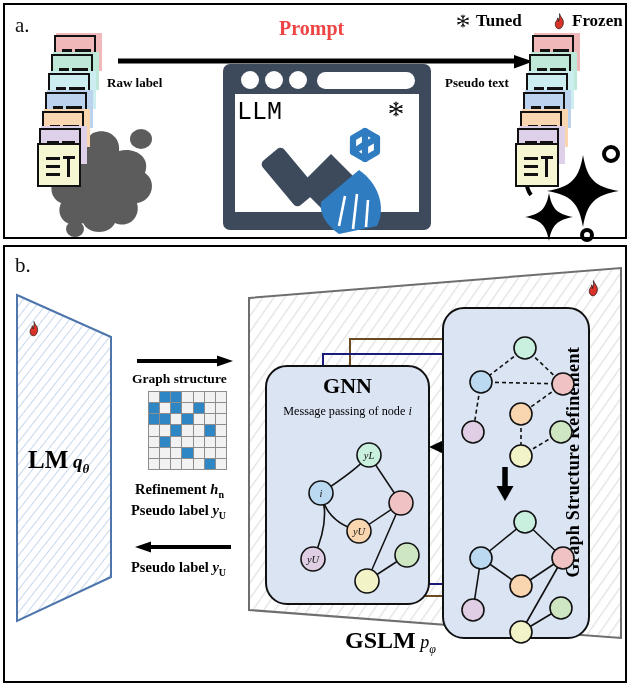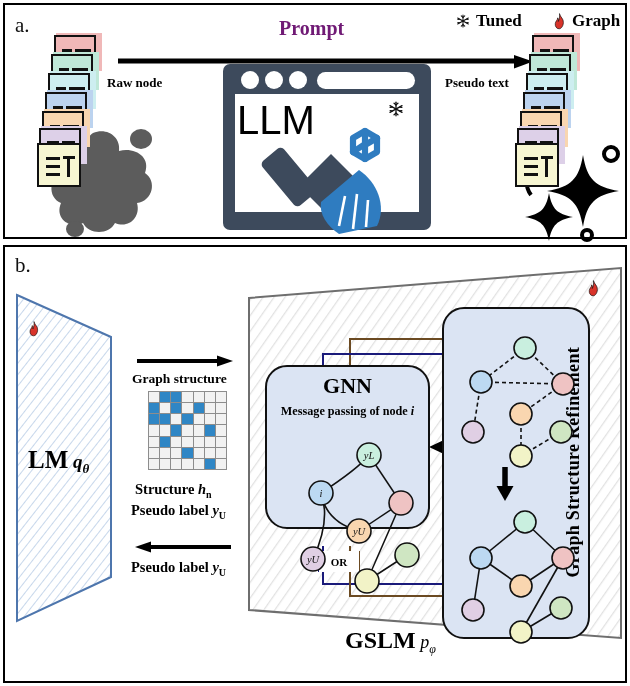--- a/index.html
+++ b/index.html
@@ -10,21 +10,21 @@
   #panel-a{left:3px;top:3px;width:624px;height:236px;}
   #panel-b{left:3px;top:245px;width:624px;height:438px;}
 
   .panel-letter{position:absolute;font-family:"Liberation Serif",serif;font-size:21px;color:#111;}
 
   
   .legend{position:absolute;display:flex;align-items:center;gap:5px;}
   .legend-text{font-family:"Liberation Serif",serif;font-weight:bold;font-size:17px;color:#000;}
 
   
-  .ptitle{position:absolute;font-weight:bold;font-size:20px;font-family:"Liberation Serif",serif;color:#701a75;}
+  .ptitle{position:absolute;font-weight:bold;font-size:20px;font-family:"Liberation Serif",serif;color:#ef4444;}
   .slabel{position:absolute;font-weight:bold;font-size:13px;font-family:"Liberation Serif",serif;color:#000;}
 
   
   .docstack{position:absolute;}
   .doc{position:absolute;width:42px;height:34px;border:2.5px solid #111;box-sizing:border-box;}
   .doc .ln{position:absolute;background:#111;height:3px;}
   .doc.shadow{border:none;}
   .doc-front{position:absolute;width:44px;height:44px;border:2.5px solid #111;box-sizing:border-box;background:#f7f6d2;}
 
   
@@ -79,30 +79,30 @@
         </g>
       </svg>
       <span class="legend-text">Tuned</span>
     </div>
 
     <div class="legend" style="left:547px;top:6px;">
       <svg width="15" height="17" viewBox="0 0 24 28">
         <path d="M12 1 C13 7 19 9 18.4 16 C18 22 14.6 26 11.4 26 C7 26 4.6 22 5 17.5
                  C5.3 13.6 8.6 12.6 9 8 C10.8 10 10.4 12.6 10 14 C11.6 11 12.6 6 12 1 Z" fill="#d8332a" stroke="#111" stroke-width="1.1"></path>
       </svg>
-      <span class="legend-text">Graph</span>
+      <span class="legend-text">Frozen</span>
     </div>
 
     <div class="ptitle" style="left:274px;top:12px;">Prompt</div>
     <svg style="position:absolute;left:113px;top:50px;" width="415" height="14">
       <line x1="0" y1="6" x2="396" y2="6" stroke="#000" stroke-width="5"></line>
       <polygon points="396,0 415,6.5 396,13.5" fill="#000"></polygon>
     </svg>
 
-    <div class="slabel" style="left:102px;top:70px;">Raw node</div>
+    <div class="slabel" style="left:102px;top:70px;">Raw label</div>
     <div class="slabel" style="left:440px;top:70px;">Pseudo text</div>
 
     <svg class="blot" style="left:40px;top:120px;" width="120" height="110">
       <path fill="#5c5c5c" d="M48,8 C62,2 76,12 74,26 C90,22 106,32 100,48 C112,56 108,76 92,78
         C96,92 84,104 70,98 C64,110 44,110 38,98 C22,104 10,92 16,78 C2,72 4,52 18,46
         C12,32 26,18 40,24 C42,16 44,10 48,8 Z"></path>
       <ellipse cx="96" cy="14" rx="11" ry="10" fill="#5c5c5c"></ellipse>
       <ellipse cx="30" cy="104" rx="9" ry="8" fill="#5c5c5c"></ellipse>
       <ellipse cx="2" cy="52" rx="5" ry="5" fill="#5c5c5c"></ellipse>
     </svg>
@@ -163,22 +163,22 @@
       <svg width="212" height="176" viewBox="0 0 212 176">
         <rect x="2" y="2" width="208" height="166" rx="7" fill="#3d4a5c"></rect>
         <rect x="14" y="32" width="184" height="118" fill="#ffffff"></rect>
         <circle cx="29" cy="18" r="9" fill="#ffffff"></circle>
         <circle cx="53" cy="18" r="9" fill="#ffffff"></circle>
         <circle cx="77" cy="18" r="9" fill="#ffffff"></circle>
         <rect x="96" y="10" width="98" height="17" rx="8.5" fill="#ffffff"></rect>
         <rect x="16" y="150" width="34" height="18" fill="#3d4a5c"></rect>
         <rect x="162" y="150" width="34" height="18" fill="#3d4a5c"></rect>
       </svg>
-      <div style="position:absolute;left:16px;top:36px;font-family:Liberation Sans, sans-serif;
-                  font-size:40px;color:#000;">LLM</div>
+      <div style="position:absolute;left:16px;top:36px;font-family:Liberation Mono, monospace;
+                  font-size:25px;color:#000;">LLM</div>
 
       <svg style="position:absolute;left:166px;top:38px;" width="18" height="18" viewBox="0 0 24 24">
         <g stroke="#111" stroke-width="1.7" stroke-linecap="round">
           <line x1="12" y1="3" x2="12" y2="21"></line>
           <line x1="4" y1="7.5" x2="20" y2="16.5"></line>
           <line x1="4" y1="16.5" x2="20" y2="7.5"></line>
           <line x1="12" y1="6.5" x2="9.4" y2="4.2"></line>
             <line x1="12" y1="6.5" x2="14.6" y2="4.2"></line>
           <line x1="12" y1="17.5" x2="9.4" y2="19.8"></line>
             <line x1="12" y1="17.5" x2="14.6" y2="19.8"></line>
@@ -358,21 +358,21 @@
         <i></i>
         <i></i>
         <i></i>
         <i></i>
         <i></i>
         <i class="on"></i>
         <i></i>
       </div>
 
     <div class="mathlabel" style="left:130px;top:234px;font-size:14.5px;font-weight:bold;">
-      <span>Structure</span>
+      <span>Refinement</span>
       <span style="font-style:italic;">h</span><sub style="font-size:10px;">n</sub>
     </div>
     <div class="mathlabel" style="left:126px;top:255px;font-size:14.5px;font-weight:bold;">
       <span>Pseudo label</span>
       <span style="font-style:italic;">y</span><sub style="font-size:10px;">U</sub>
     </div>
 
     <svg style="position:absolute;left:130px;top:294px;" width="96" height="12">
       <line x1="16" y1="6" x2="96" y2="6" stroke="#000" stroke-width="4"></line>
       <polygon points="16,0.5 0,6 16,11.5" fill="#000"></polygon>
@@ -397,23 +397,23 @@
 
     <svg style="position:absolute;left:424px;top:192px;" width="42" height="16">
       <line x1="42" y1="8" x2="17" y2="8" stroke="#000" stroke-width="4.5"></line>
       <polygon points="17,0 0,8 17,16" fill="#000"></polygon>
     </svg>
 
     <div class="or-box" style="left:313px;top:304px;width:40px;height:21px;">
       <span>OR</span>
     </div>
 
-    <div class="roundbox" style="left:260px;top:118px;width:165px;height:164px;">
+    <div class="roundbox" style="left:260px;top:118px;width:165px;height:240px;">
       <div class="boxtitle" style="left:0;top:6px;width:100%;text-align:center;font-size:22px;">GNN</div>
-      <div class="mathlabel" style="left:0;top:37px;width:100%;text-align:center;font-size:12.2px;font-weight:bold;">
+      <div class="mathlabel" style="left:0;top:37px;width:100%;text-align:center;font-size:12.2px;font-weight:normal;">
         <span>Message passing of node</span>
         <span style="font-style:italic;">i</span>
       </div>
       <svg id="gnn-graph" style="position:absolute;left:12px;top:52px;" width="145" height="125">
           <defs>
             <marker id="mk" viewBox="0 0 10 10" refX="9" refY="5" markerWidth="5" markerHeight="5" orient="auto-start-reverse">
               <path d="M0,1 L9,5 L0,9 z" fill="#111"></path>
             </marker>
           </defs>
           <line x1="90" y1="36" x2="122" y2="84" stroke="#111" stroke-width="1.5"></line>

